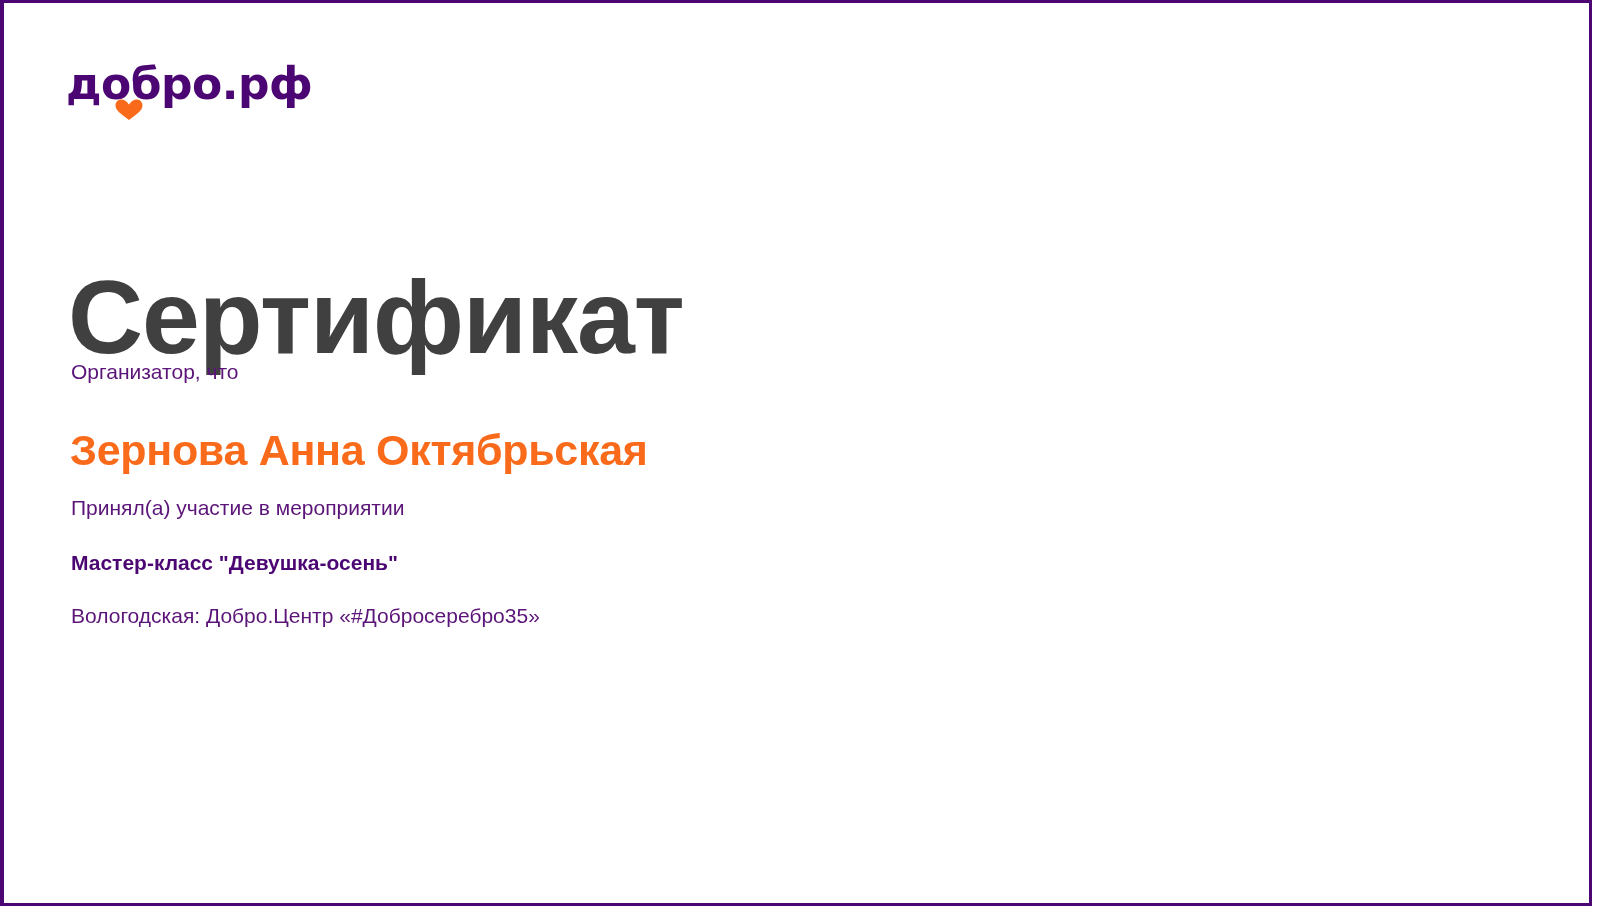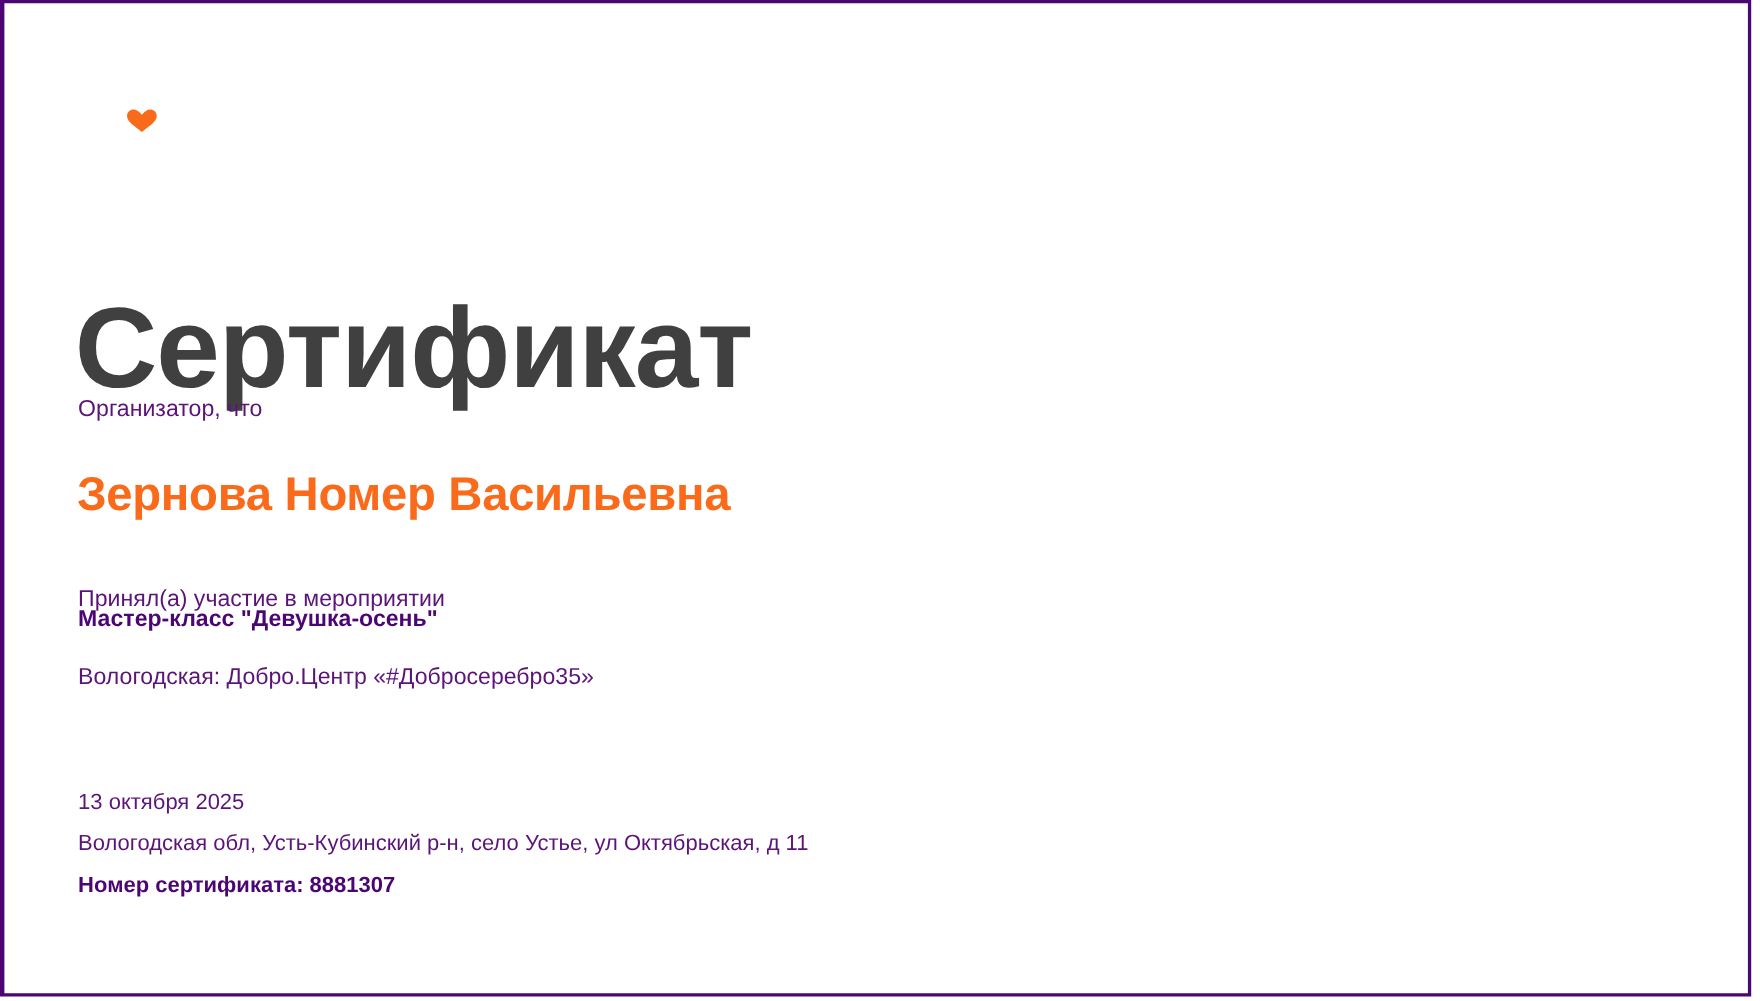--- a/index.html
+++ b/index.html
@@ -91,21 +91,20 @@
 
   .line-participated {
     position: absolute;
     left: 67px;
     top: 491px;
     font-size: 21px;
     line-height: 28px;
     font-weight: 400;
     color: #5B1478;
     white-space: nowrap;
-    margin-top: 37px;
   }
 
   .line-event {
     position: absolute;
     left: 67px;
     top: 546px;
     font-size: 21px;
     line-height: 28px;
     font-weight: 700;
     color: #4B0673;
@@ -153,36 +152,32 @@
     color: #4B0673;
     white-space: nowrap;
   }
 </style>
 </head>
 <body>
 
 <div class="certificate">
 
   <div class="logo">
+    <div class="logo-text">добро.рф</div>
     <svg class="logo-heart" viewBox="0 0 30 22">
       <path d="M15 21 C9 16 1.5 12 1.5 6.5 C1.5 2.6 4.4 0.5 7.3 0.5 C10.2 0.5 12.6 2.3 15 5.4 C17.4 2.3 19.8 0.5 22.7 0.5 C25.6 0.5 28.5 2.6 28.5 6.5 C28.5 12 21 16 15 21 Z" fill="#F96A1B"></path>
     </svg>
   </div>
 
   <h1 class="cert-title">Сертификат</h1>
 
   <div class="line-confirms">Организатор, что</div>
 
-  <div class="line-name">Зернова Номер Васильевна</div>
+  <div class="line-name">Зернова Анна Октябрьская</div>
 
   <div class="line-participated">Принял(а) участие в мероприятии</div>
 
   <div class="line-event">Мастер-класс "Девушка-осень"</div>
 
   <div class="line-organizer">Вологодская: Добро.Центр «#Добросеребро35»</div>
 
-  <div class="footer-block">
-    <div class="footer-date">13 октября 2025</div>
-    <div class="footer-address">Вологодская обл, Усть-Кубинский р-н, село Устье, ул Октябрьская, д 11</div>
-    <div class="footer-number">Номер сертификата: 8881307</div>
-  </div>
 
 </div>
 
 </body></html>

